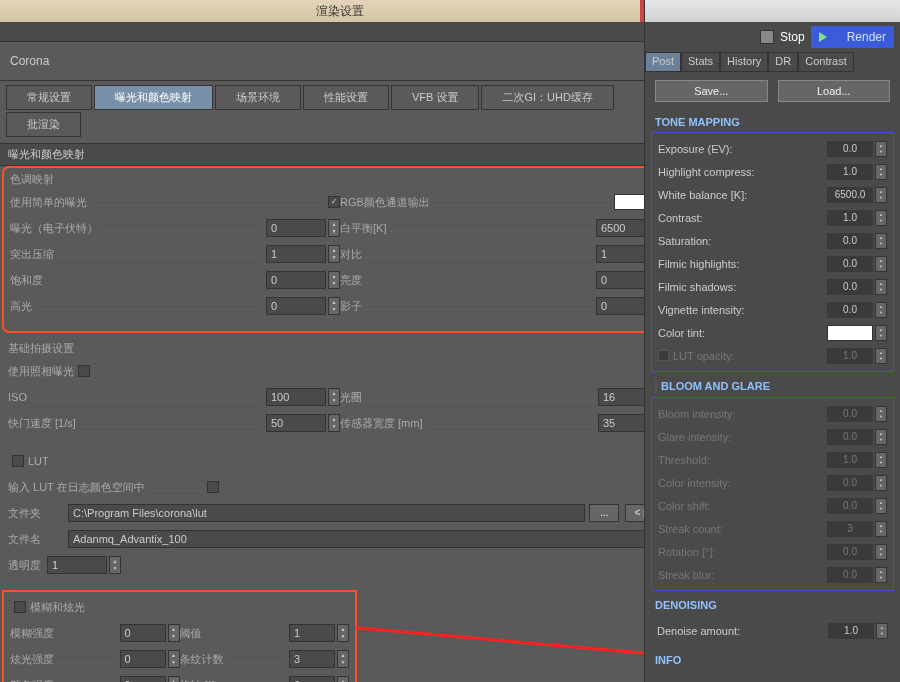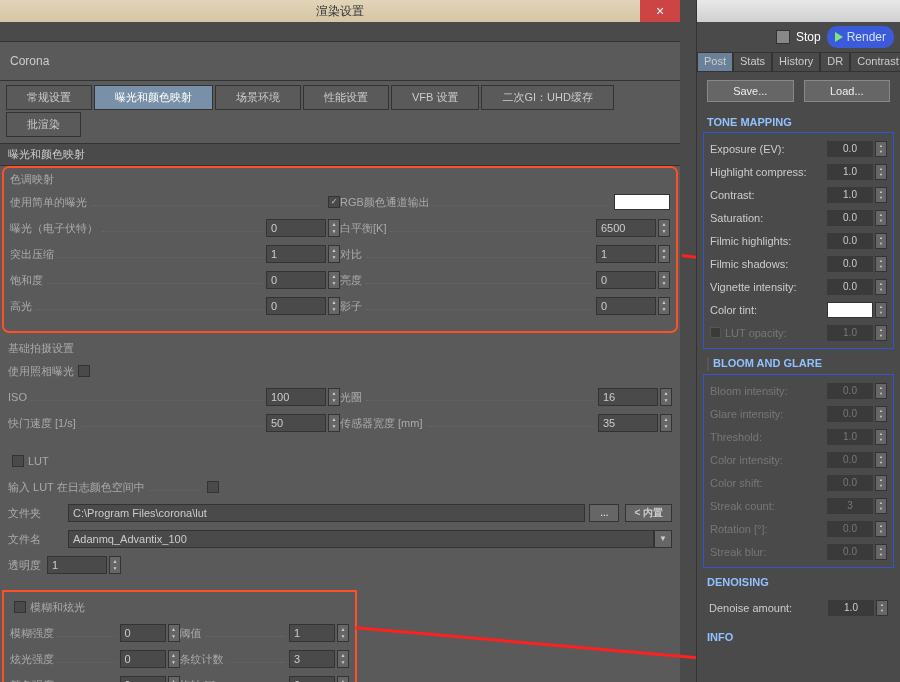--- a/index.html
+++ b/index.html
@@ -43,26 +43,26 @@
   .dropbtn { width:18px; height:18px; background:#666; border:1px solid #333; color:#ccc; font-size:8px; text-align:center; line-height:16px; }
   .innerbtn { height:18px; padding:0 8px; background:#666; border:1px solid #333; color:#ccc; font-size:10px; margin-left:6px; line-height:16px;font-weight:bold; }
   
   
   .arrow { position:absolute; height:3px; background:#ff2020; }
   .arrow.a1 { right:-235px; top:100px; width:230px; transform:rotate(7deg); }
   .arrow.a2 { right:-360px; top:50px;  width:360px; transform:rotate(5deg); }
   .arrow::after { content:""; position:absolute; right:-9px; top:-6px; border-left:12px solid #ff2020; border-top:7px solid transparent; border-bottom:7px solid transparent; }
   
   
-  .right-pane { position:absolute; right:0; top:0; width:204px; height:682px; background:#4a4a4a; border-left:1px solid #333; }
+  .right-pane { position:absolute; right:0; top:0; width:256px; height:682px; background:#4a4a4a; border-left:1px solid #333; }
   .right-titlebar { height:22px; background:linear-gradient(#e8e8e8,#d0d0d0); }
   .rtop { display:flex; gap:6px; padding:4px 6px; align-items:center; justify-content:flex-end; }
   .rcheck { width:14px; height:14px; background:#888; border:1px solid #333; }
   .rstop { color:#fff; font-size:12px; }
-  .rrender { background:#3b5bdb; height:22px; display:flex; align-items:center; padding:0 8px; gap:4px;border-radius:10px; }
+  .rrender { background:#3b5bdb; height:22px; display:flex; align-items:center; padding:0 8px; gap:20px; }
   .rrender .tri { width:0; height:0; border-left:8px solid #7fe67f; border-top:5px solid transparent; border-bottom:5px solid transparent; }
   .rrender-txt { color:#cfe0ff; font-size:12px; }
   
   .rtabs { display:flex; background:#4a4a4a; height:20px; }
   .rtab { font-size:11px; color:#ccc; padding:2px 6px; border:1px solid #333; cursor:pointer; }
   .rtab.active { background:#6b8099; }
   
   .rbtns { display:flex; gap:10px; padding:8px 10px; }
   .rbtn { flex:1; height:22px; background:#666; border:1px solid #888; color:#eee; font-size:11px; text-align:center; line-height:20px; }
   
@@ -323,20 +323,25 @@
         <span class="rlbl">Exposure (EV):</span>
         <span class="rval">0.0</span>
         <span class="rspin"></span>
       </div>
     <div class="rrow">
         <span class="rlbl">Highlight compress:</span>
         <span class="rval">1.0</span>
         <span class="rspin"></span>
       </div>
     <div class="rrow">
+        <span class="rlbl">White balance [K]:</span>
+        <span class="rval">6500.0</span>
+        <span class="rspin"></span>
+      </div>
+    <div class="rrow">
         <span class="rlbl">Contrast:</span>
         <span class="rval">1.0</span>
         <span class="rspin"></span>
       </div>
     <div class="rrow">
         <span class="rlbl">Saturation:</span>
         <span class="rval">0.0</span>
         <span class="rspin"></span>
       </div>
     <div class="rrow">

